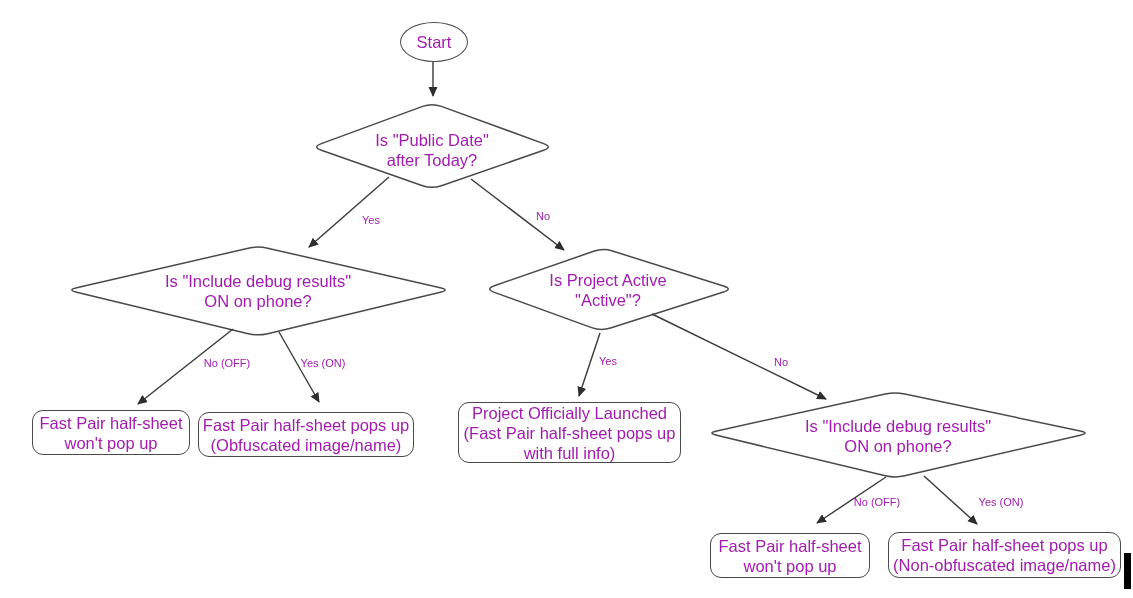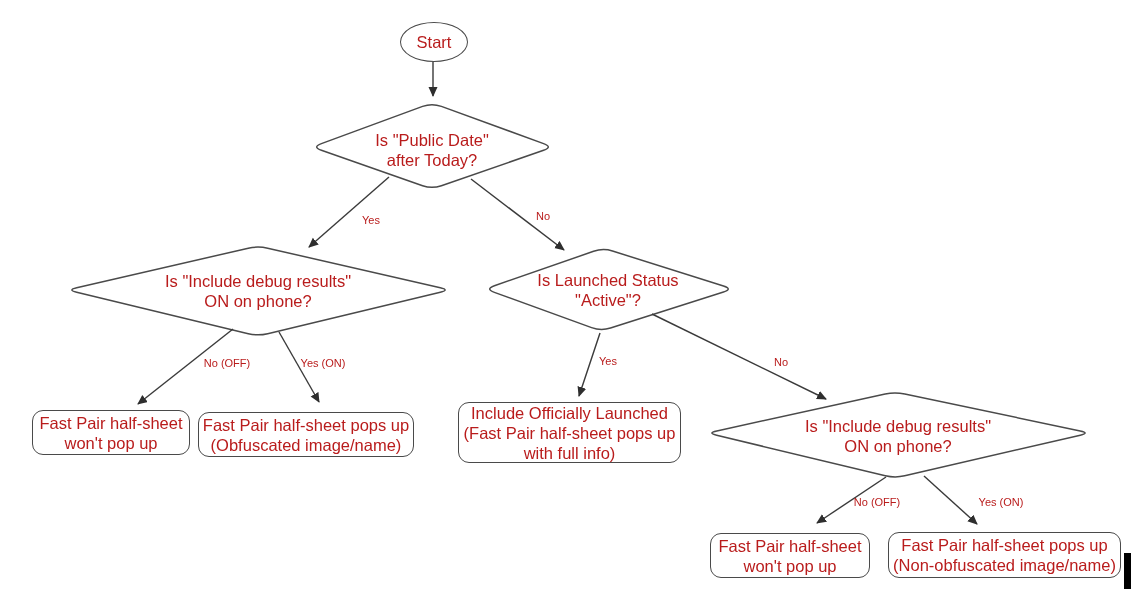--- a/index.html
+++ b/index.html
@@ -2,21 +2,21 @@
 <html><head>
 <meta charset="utf-8">
 <style>
   html, body { margin: 0; padding: 0; background: #ffffff; }
   .canvas {
     position: relative;
     width: 1133px;
     height: 598px;
     background: #ffffff;
     font-family: "Liberation Sans", sans-serif;
-    color: #b91c1c;
+    color: #a21caf;
     overflow: hidden;
   }
   svg.layer { position: absolute; left: 0; top: 0; }
   .diamond { fill: #ffffff; stroke: #4a4a4a; stroke-width: 1.5; }
   .edge { stroke: #3a3a3a; stroke-width: 1.4; fill: none; }
   .node {
     position: absolute;
     display: flex;
     align-items: center;
     justify-content: center;
@@ -80,30 +80,30 @@
     <line class="edge" marker-end="url(#ah)" x1="886" y1="477" x2="817" y2="523"></line>
     <line class="edge" marker-end="url(#ah)" x1="924" y1="476" x2="977" y2="524"></line>
   </svg>
 
   <div class="node oval" style="left:400px; top:22px; width:68px; height:40px;">Start</div>
 
   <div class="dtext" style="left:432px; top:150px; width:200px; height:44px;">Is "Public Date"
 after Today?</div>
   <div class="dtext" style="left:258px; top:291px; width:240px; height:44px;">Is "Include debug results"
 ON on phone?</div>
-  <div class="dtext" style="left:608px; top:290px; width:200px; height:44px;">Is Launched Status
+  <div class="dtext" style="left:608px; top:290px; width:200px; height:44px;">Is Project Active
 "Active"?</div>
   <div class="dtext" style="left:898px; top:436px; width:240px; height:44px;">Is "Include debug results"
 ON on phone?</div>
 
   <div class="node rbox" style="left:32px; top:410px; width:158px; height:45px;">Fast Pair half-sheet
 won't pop up</div>
   <div class="node rbox" style="left:198px; top:412px; width:216px; height:45px;">Fast Pair half-sheet pops up
 (Obfuscated image/name)</div>
-  <div class="node rbox" style="left:458px; top:402px; width:223px; height:61px;">Include Officially Launched
+  <div class="node rbox" style="left:458px; top:402px; width:223px; height:61px;">Project Officially Launched
 (Fast Pair half-sheet pops up
 with full info)</div>
   <div class="node rbox" style="left:710px; top:533px; width:160px; height:45px;">Fast Pair half-sheet
 won't pop up</div>
   <div class="node rbox" style="left:888px; top:532px; width:233px; height:46px;">Fast Pair half-sheet pops up
 (Non-obfuscated image/name)</div>
 
   <div class="elabel" style="left:371px; top:220px;">Yes</div>
   <div class="elabel" style="left:543px; top:216px;">No</div>
   <div class="elabel" style="left:227px; top:363px;">No (OFF)</div>

